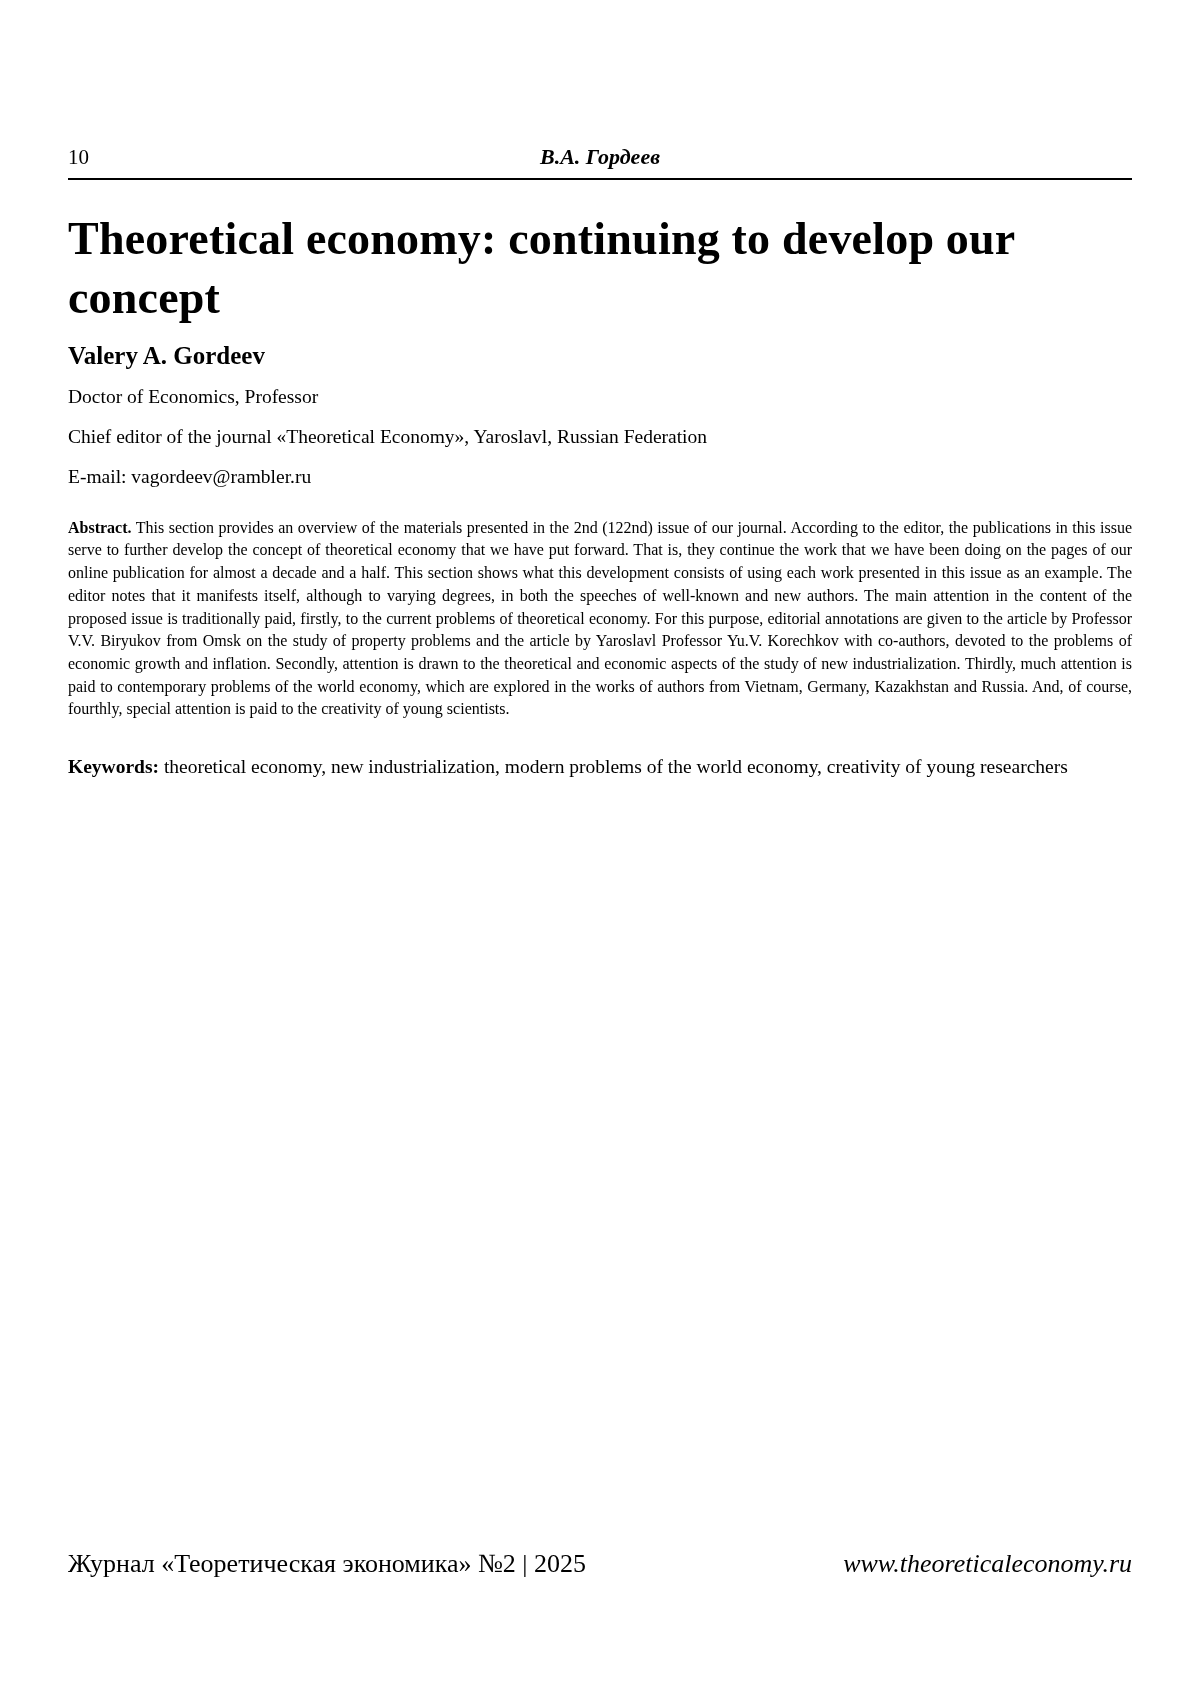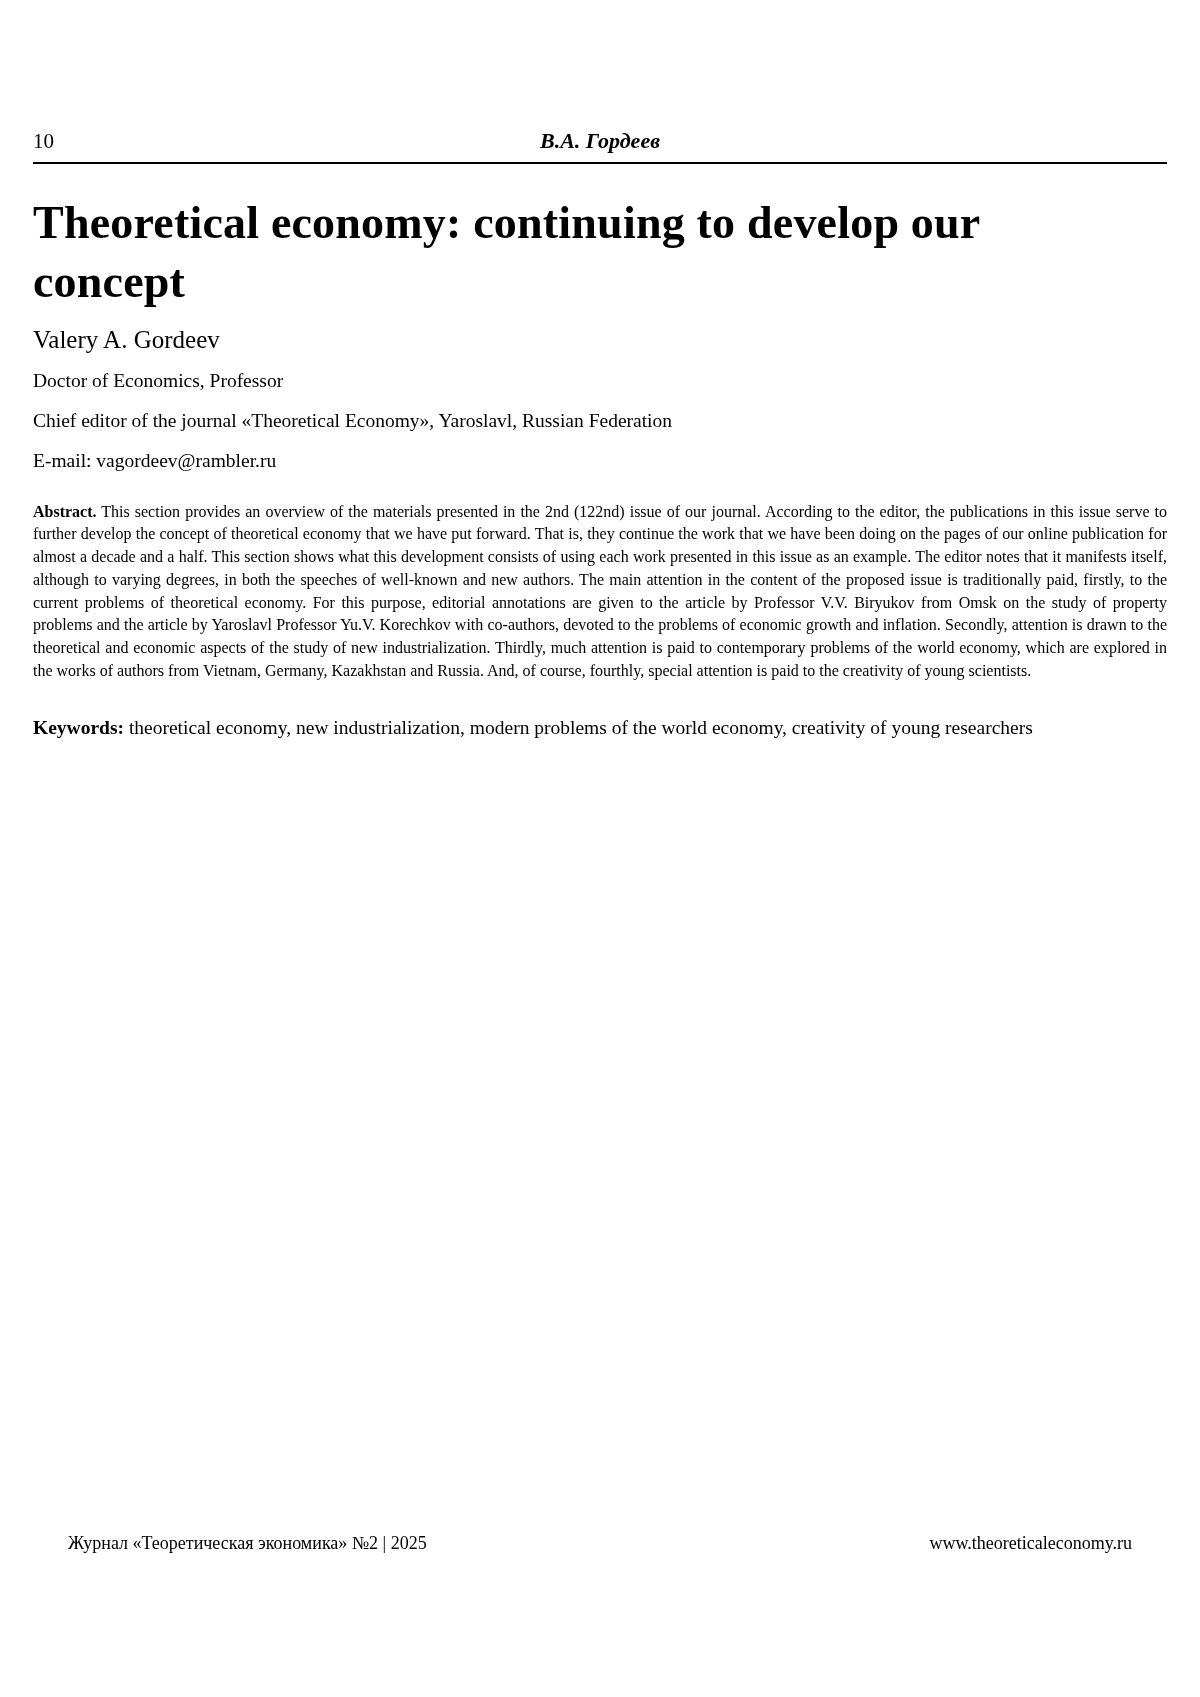--- a/index.html
+++ b/index.html
@@ -6,24 +6,24 @@
   html, body { background: #ffffff; }
   body {
     width: 1200px;
     height: 1697px;
     position: relative;
     font-family: "Liberation Serif", "DejaVu Serif", serif;
     color: #000000;
   }
   .page {
     position: absolute;
-    top: 0; left: 0;
+    top: 16px; left: 0;
     width: 1200px;
     height: 1452px;
-    padding: 0 33px;
+    padding: 0 68px;
   }
   
   .header {
     position: relative;
     margin-top: 128px;
     padding-bottom: 8px;
     border-bottom: 2.5px solid #000000;
   }
   .page-number {
     position: absolute;
@@ -43,21 +43,21 @@
     font-size: 46px;
     font-weight: bold;
     line-height: 1.28;
     letter-spacing: 0.2px;
     max-width: 1010px;
   }
   
   .author-block { margin-top: 14px; }
   .author-name {
     font-size: 25px;
-    font-weight: normal;
+    font-weight: bold;
     margin-bottom: 6px;
   }
   .author-line {
     font-size: 19.5px;
     line-height: 1.35;
     margin-top: 14px;
   }
   
   .abstract {
     margin-top: 26px;
@@ -73,24 +73,24 @@
     line-height: 1.42;
   }
   
   .footer {
     position: absolute;
     left: 68px;
     right: 68px;
     top: 1533px;
     display: flex;
     justify-content: space-between;
-    font-size: 18px;
+    font-size: 26px;
   }
   .footer-left { text-align: left; }
-  .footer-right { text-align: right; }
+  .footer-right { text-align: right; font-style: italic; }
 </style>
 </head>
 <body>
 
 <div class="page">
 
   <div class="header">
     <span class="page-number">10</span>
     <div class="running-head">В.А. Гордеев</div>
   </div>

